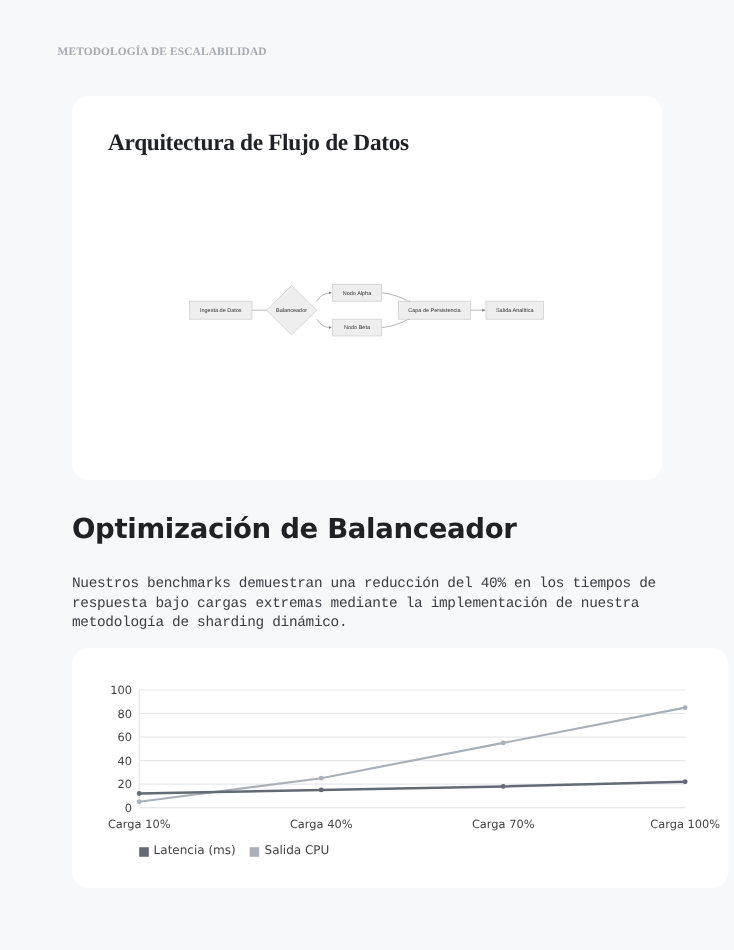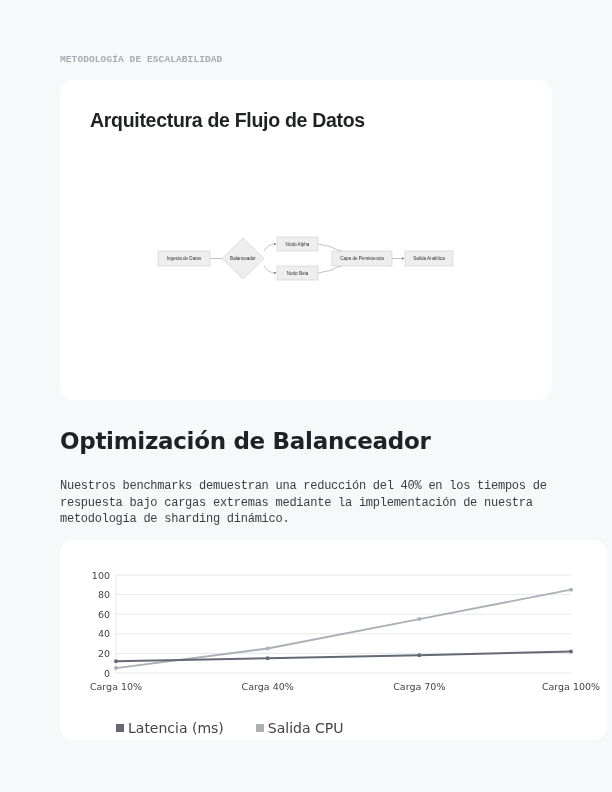--- a/index.html
+++ b/index.html
@@ -1,35 +1,35 @@
 <!DOCTYPE html>
 <html><head>
 <meta charset="utf-8">
 <style>
   * { box-sizing: border-box; margin: 0; padding: 0; }
   html, body { width: 612px; height: 792px; overflow: hidden; }
   body { background: #f7f8fa; font-family: "Liberation Sans", "DejaVu Sans", sans-serif; color: #1f2125; position: relative; }
 
-  .eyebrow { position: absolute; left: 60px; top: 39px; font-family: Liberation Mono, monospace; font-size: 9.5px; font-weight: bold; color: #a6abb3; letter-spacing: 0.1px; margin-top: 15px; }
+  .eyebrow { position: absolute; left: 48px; top: 39px; font-family: Liberation Serif, serif; font-size: 9.5px; font-weight: bold; color: #a6abb3; letter-spacing: 0.1px; }
 
   .card { position: absolute; background: #ffffff; border-radius: 14px; }
   .card-diagram { left: 60px; top: 80px; width: 492px; height: 320px; }
-  .card-title { position: absolute; left: 30px; top: 29px; font-family: Liberation Sans, sans-serif; font-size: 19.5px; font-weight: bold; color: #1f2125; letter-spacing: -0.3px; }
+  .card-title { position: absolute; left: 30px; top: 29px; font-family: Liberation Serif, serif; font-size: 19.5px; font-weight: bold; color: #1f2125; letter-spacing: -0.3px; }
 
   .diagram { position: absolute; left: 0; top: 0; width: 492px; height: 320px; }
   .node-label { font-family: "Liberation Sans", sans-serif; font-size: 4.6px; fill: #333; }
 
   .section-title { position: absolute; left: 60px; top: 428px; font-family: "DejaVu Sans", sans-serif; font-size: 23px; font-weight: bold; color: #1f2125; letter-spacing: -0.3px; }
   .body-text { position: absolute; left: 60px; top: 478px; width: 490px; font-family: Liberation Mono, monospace; font-size: 12px; line-height: 16.5px; color: #3a3d42; letter-spacing: -0.25px; }
 
   .card-chart { left: 60px; top: 540px; width: 547px; height: 200px; }
   .chart-svg { position: absolute; left: 0; top: 0; }
   .axis-label { font-family: "DejaVu Sans", sans-serif; font-size: 9.5px; fill: #444; }
 
-  .legend { position: absolute; left: 56px; top: 164px; display: flex; gap: 32px; font-family: "DejaVu Sans", sans-serif; font-size: 14px; color: #444; margin-top: 16px; }
+  .legend { position: absolute; left: 56px; top: 164px; display: flex; gap: 12px; font-family: "DejaVu Sans", sans-serif; font-size: 10px; color: #444; }
   .legend-item { display: flex; align-items: center; gap: 4px; }
   .swatch { width: 8px; height: 8px; display: inline-block; }
 </style>
 </head>
 <body>
 
 <div class="eyebrow">METODOLOGÍA DE ESCALABILIDAD</div>
 
 <div class="card card-diagram">
   <div class="card-title">Arquitectura de Flujo de Datos</div>

